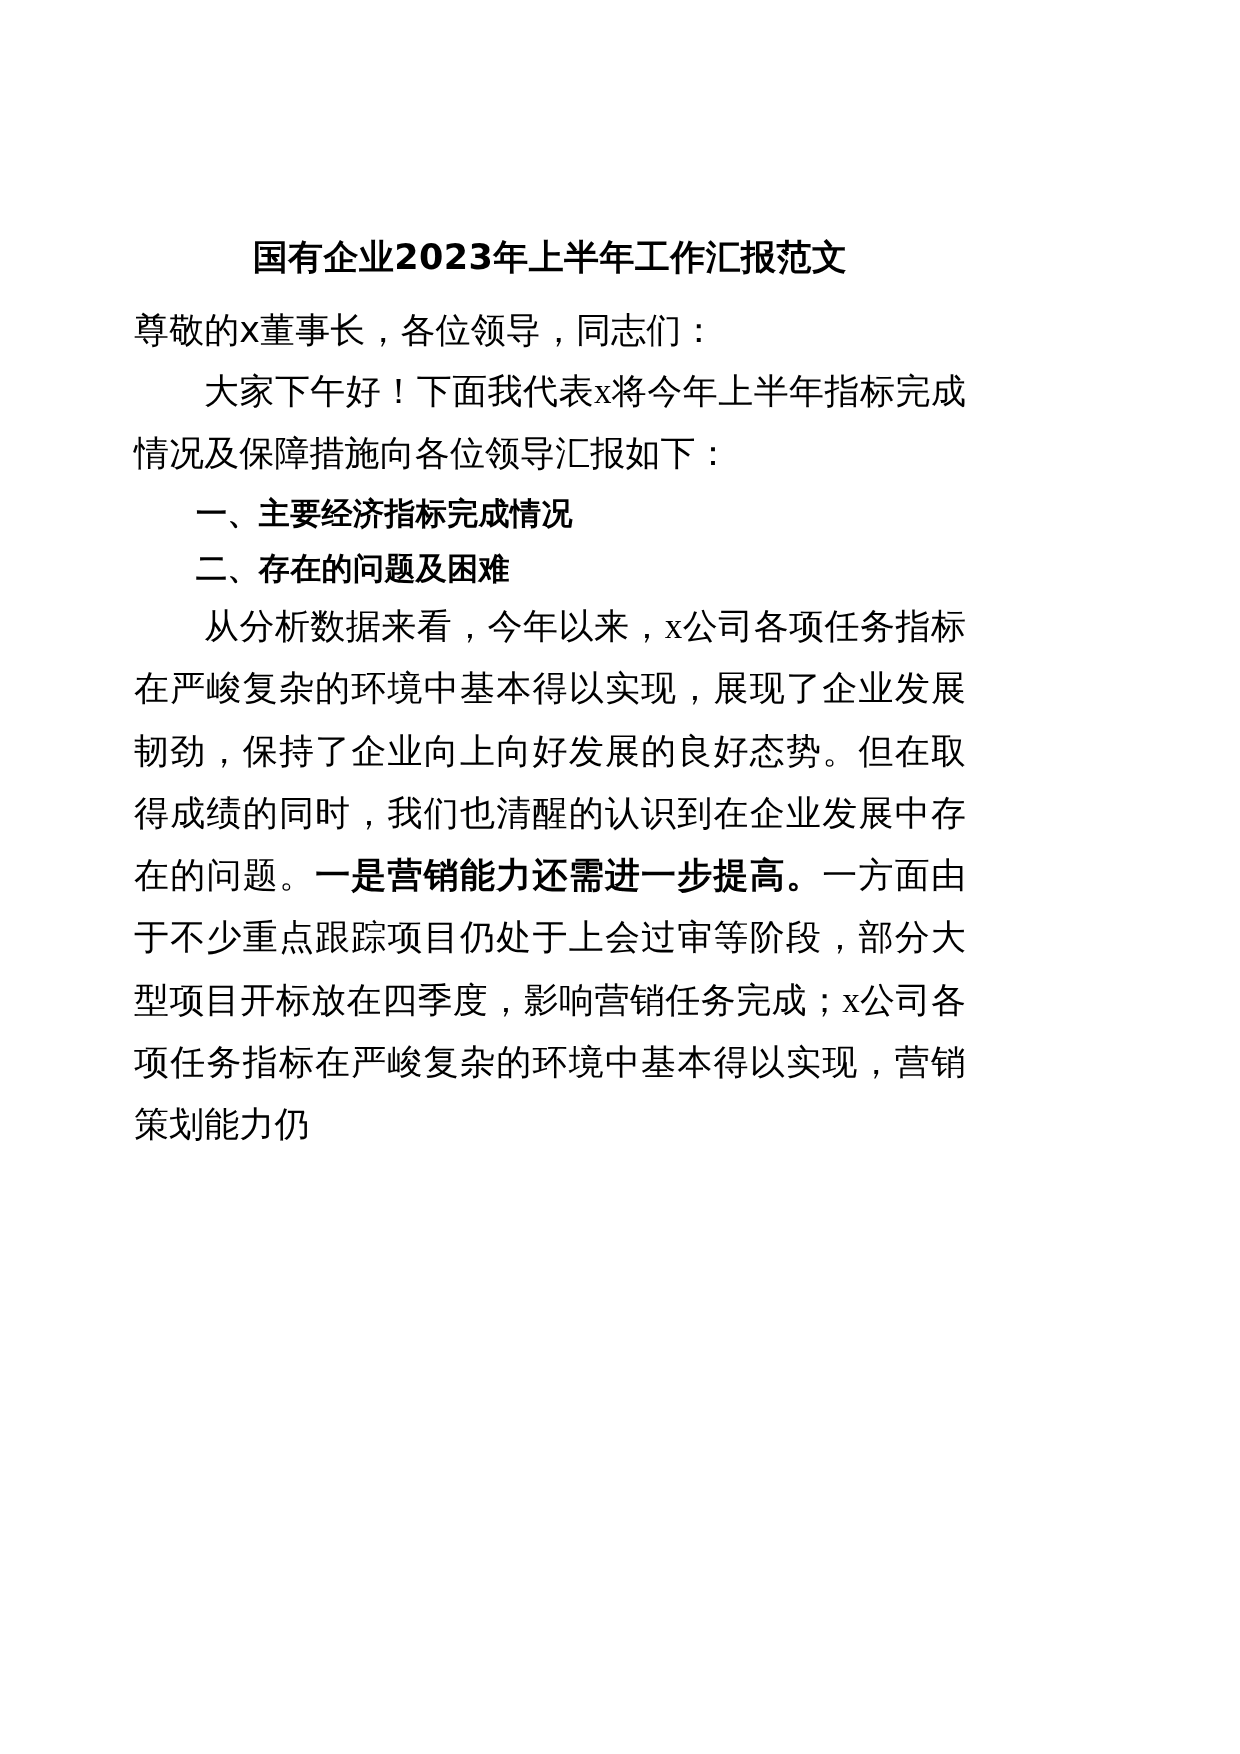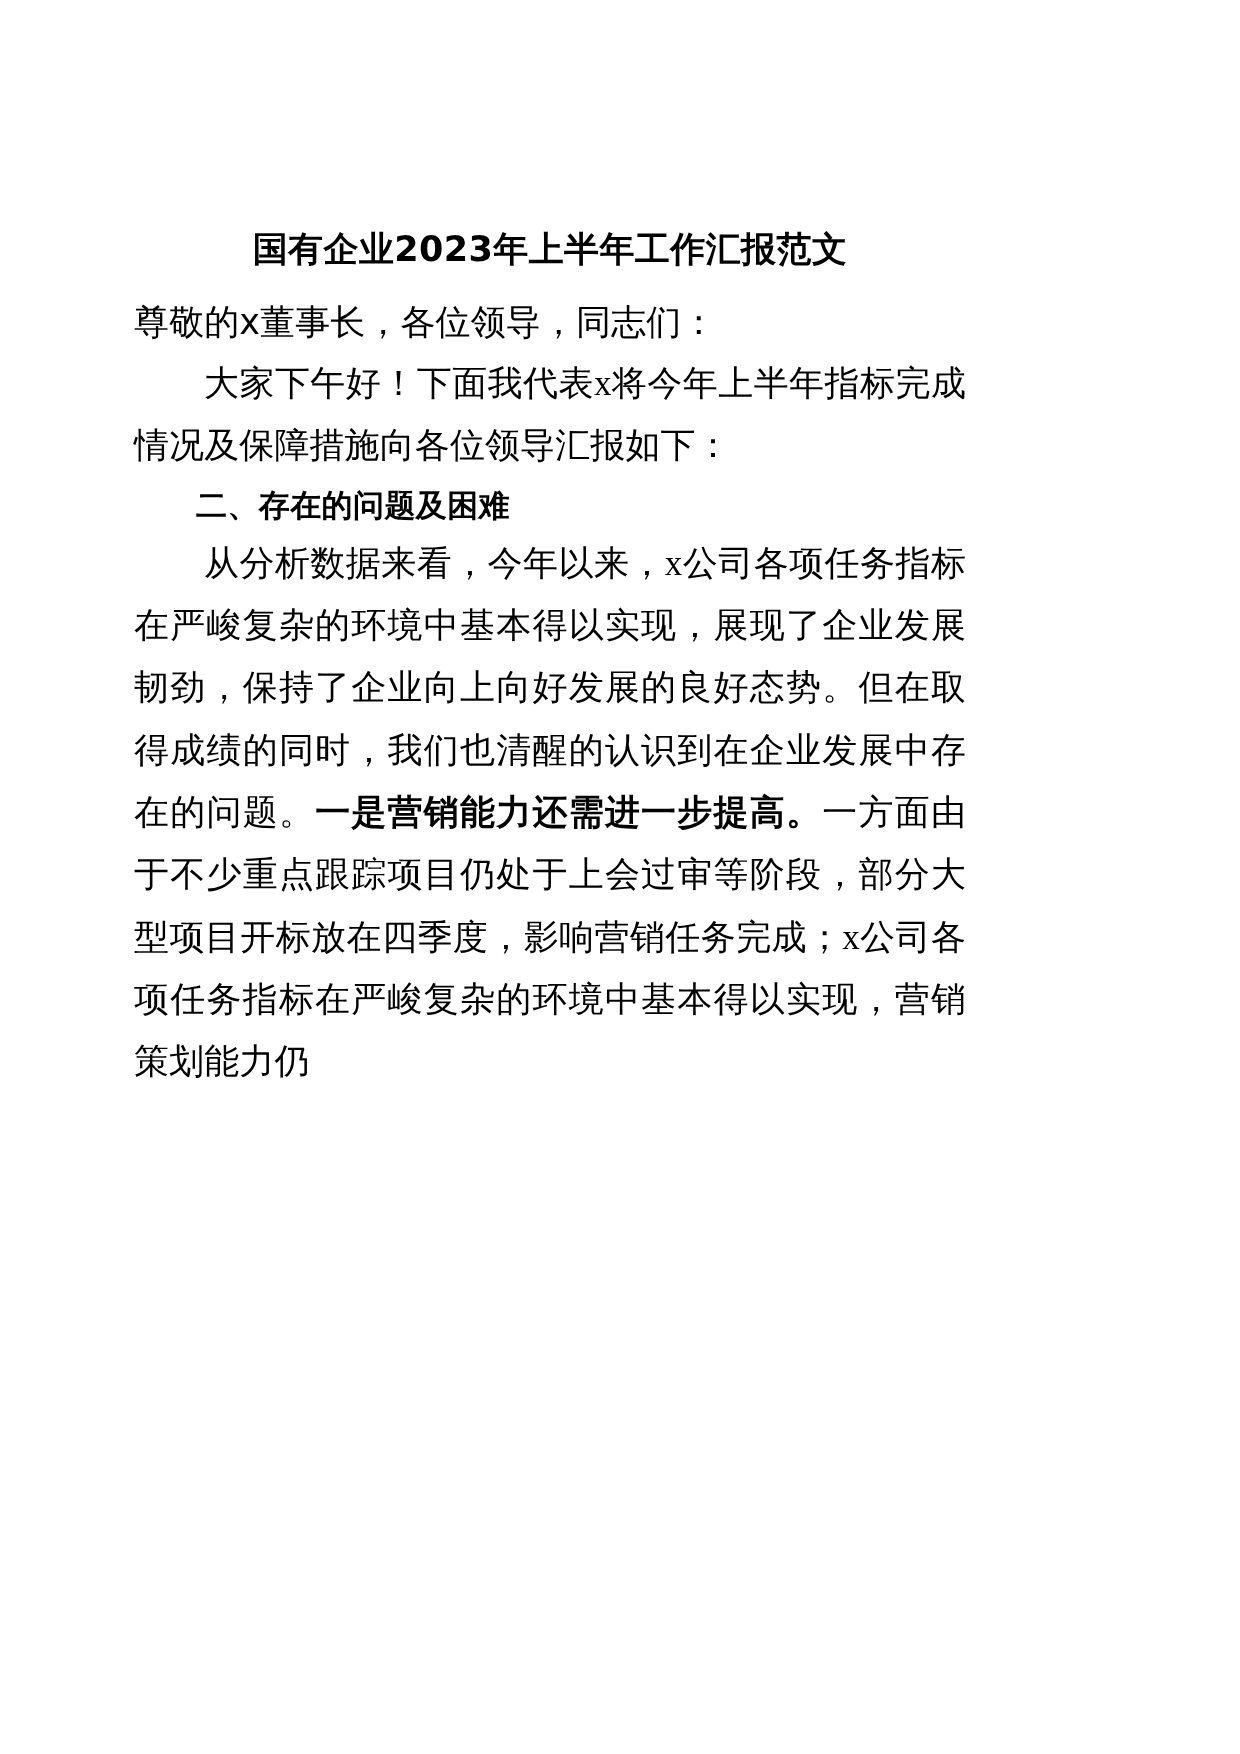--- a/index.html
+++ b/index.html
@@ -10,21 +10,21 @@
   }
   body {
     font-family: "DejaVu Sans", "Liberation Sans", sans-serif;
     color: #000000;
     -webkit-font-smoothing: antialiased;
   }
   .page {
     position: relative;
     width: 1240px;
     height: 1296px;
-    margin: 0 auto;
+    margin: 8px auto;
     background: #ffffff;
     overflow: hidden;
     box-sizing: border-box;
   }
   .content {
     position: absolute;
     left: 134px;
     top: 224px;
     width: 832px;
   }
@@ -73,20 +73,21 @@
 
 <div class="page">
   <div class="content">
 
     <h1 class="doc-title">国有企业2023年上半年工作汇报范文</h1>
 
     <p class="para noindent block">尊敬的x董事长，各位领导，同志们：</p>
 
     <p class="para indent block">大家下午好！下面我代表x将今年上半年指标完成情况及保障措施向各位领导汇报如下：</p>
 
+    <h2 class="section-heading block">一、主要经济指标完成情况</h2>
 
 
     <h2 class="section-heading block">二、存在的问题及困难</h2>
 
     <p class="para indent block"><span>从分析数据来看，今年以来，x公司各项任务指标在严峻复杂的环境中基本得以实现，展现了企业发展韧劲，保持了企业向上向好发展的良好态势。但在取得成绩的同时，我们也清醒的认识到在企业发展中存在的问题。</span><strong class="emph">一是营销能力还需进一步提高。</strong><span>一方面由于不少重点跟踪项目仍处于上会过审等阶段，部分大型项目开标放在四季度，影响营销任务完成；x公司各项任务指标在严峻复杂的环境中基本得以实现，营销策划能力仍</span></p>
 
   </div>
 </div>
 
 </body></html>

